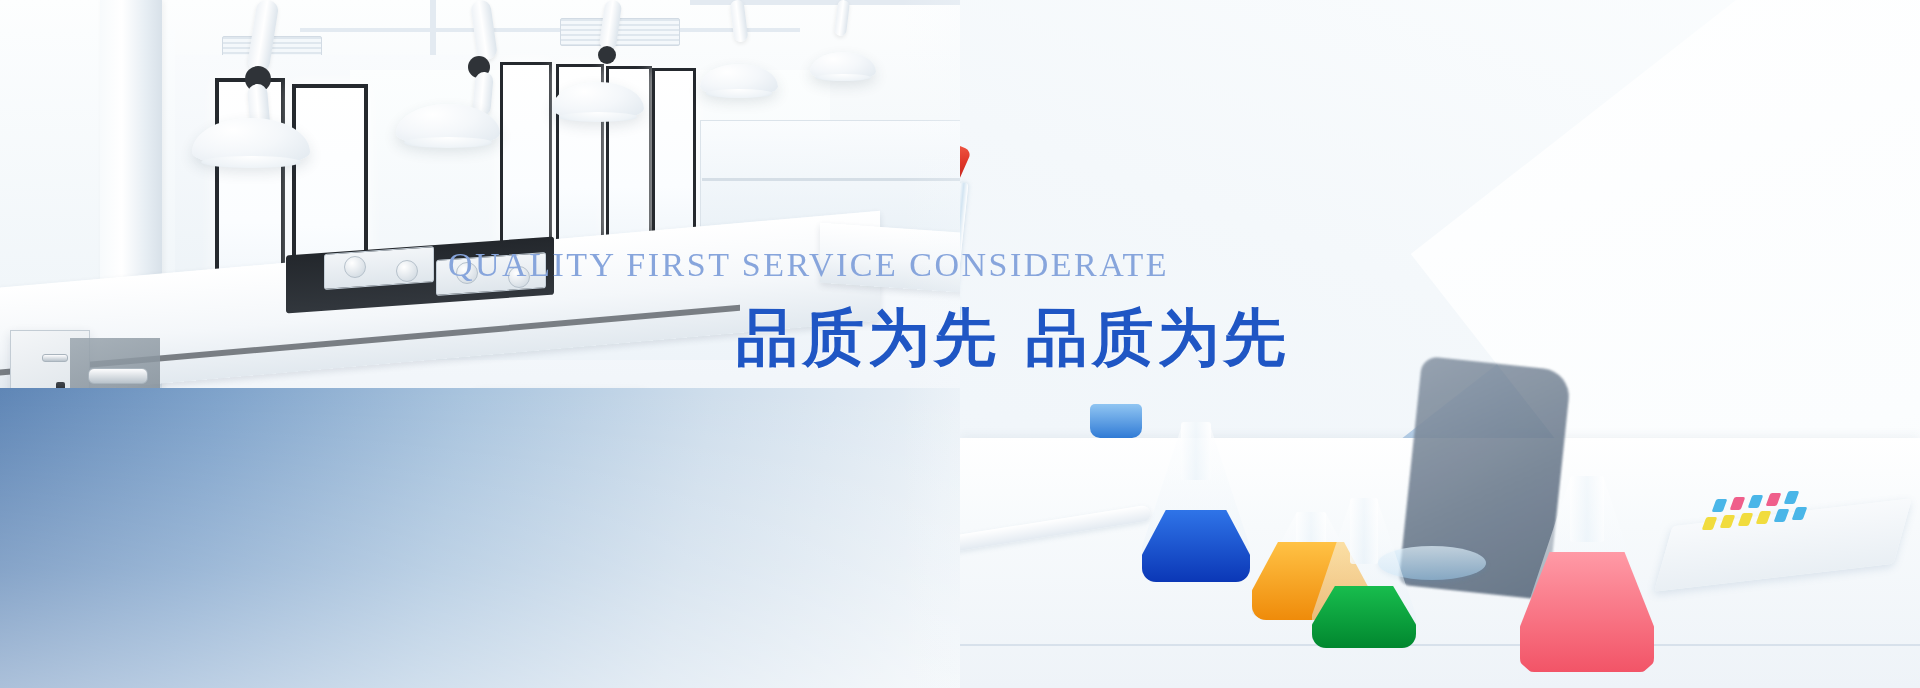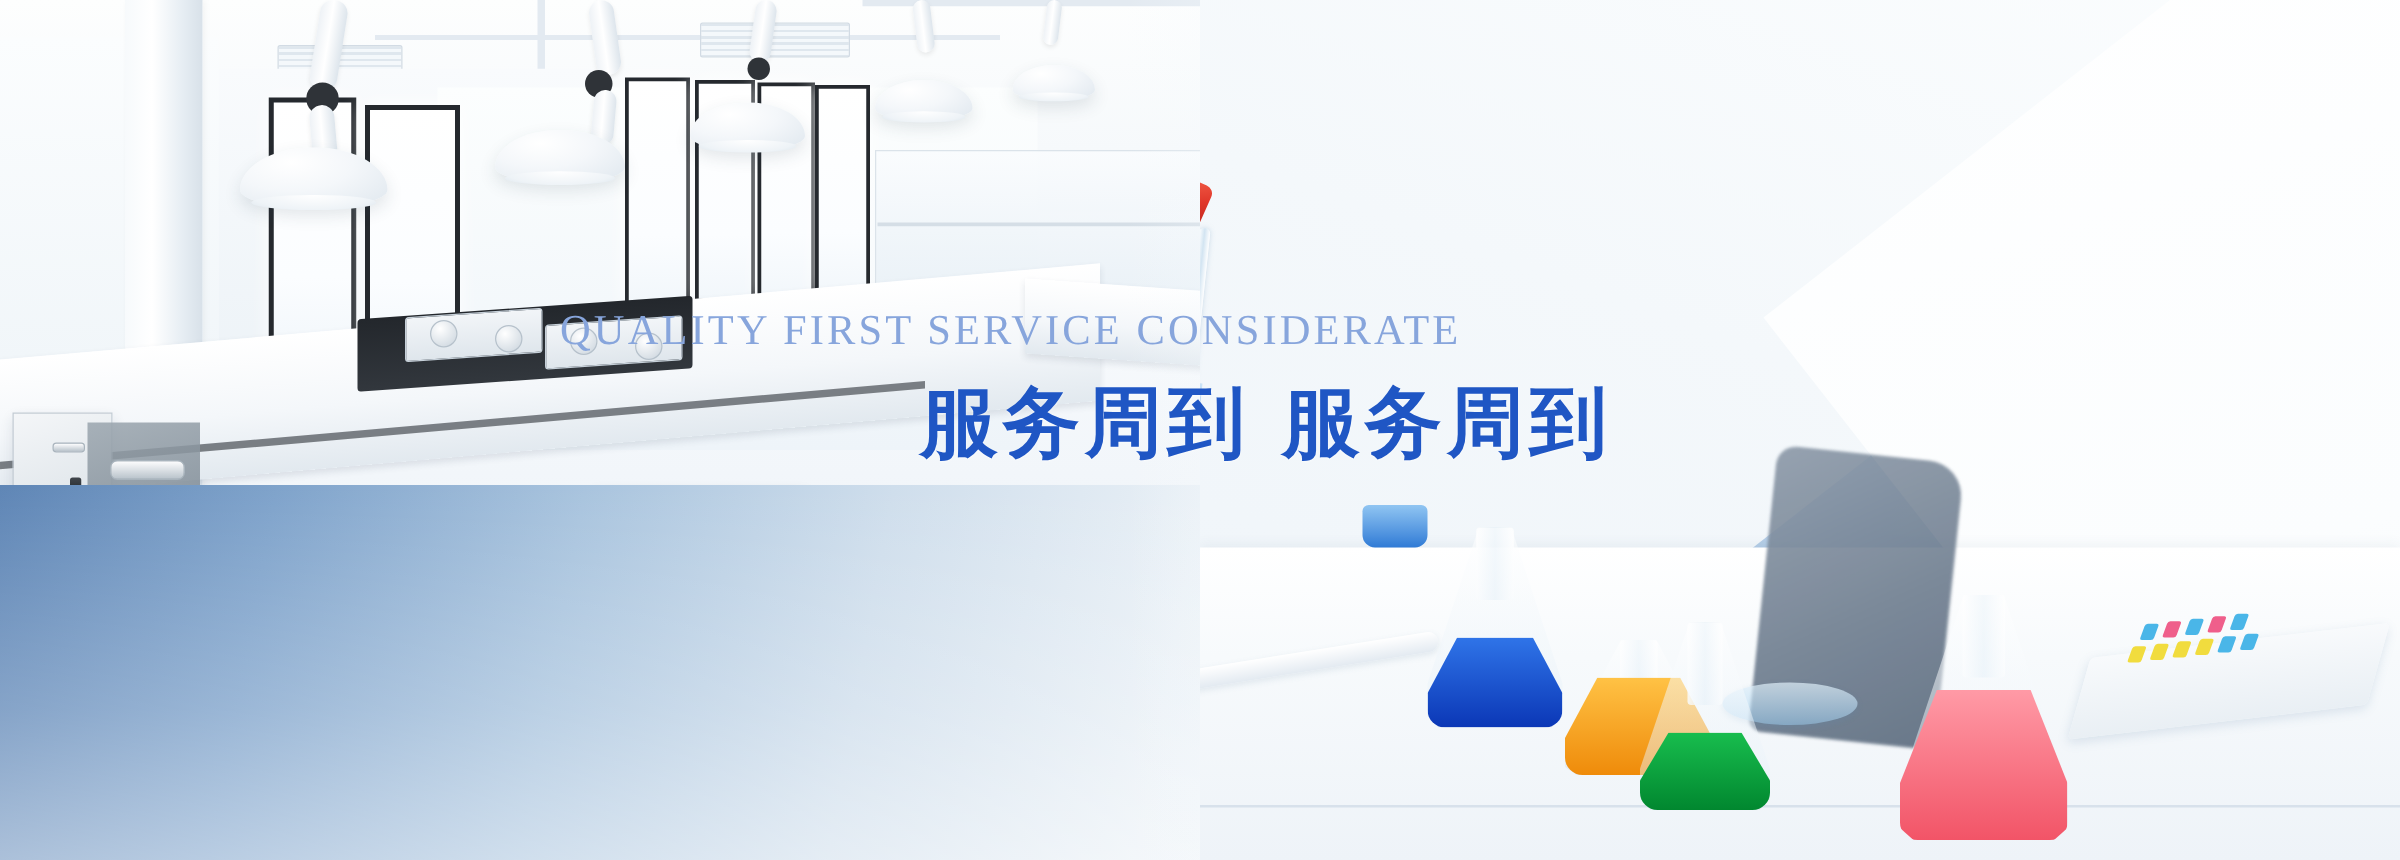--- a/index.html
+++ b/index.html
@@ -462,17 +462,17 @@
     <div class="tip" style="left:754px;bottom:176px;background:#4ab6e8;transform:skewX(-20deg);"></div>
     <div class="tip" style="left:772px;bottom:178px;background:#ef5f8b;transform:skewX(-20deg);"></div>
     <div class="tip" style="left:790px;bottom:180px;background:#4ab6e8;transform:skewX(-20deg);"></div>
     <div class="tip" style="left:808px;bottom:182px;background:#ef5f8b;transform:skewX(-20deg);"></div>
     <div class="tip" style="left:826px;bottom:184px;background:#4ab6e8;transform:skewX(-20deg);"></div>
   </div>
 
   <div class="text-block">
     <div class="eng-line">QUALITY FIRST SERVICE CONSIDERATE</div>
 
-    <div class="headline">服务周到 服务周到</div>
+    <div class="headline">品质为先 品质为先</div>
 
   </div>
 
 </div>
 
 </body></html>

